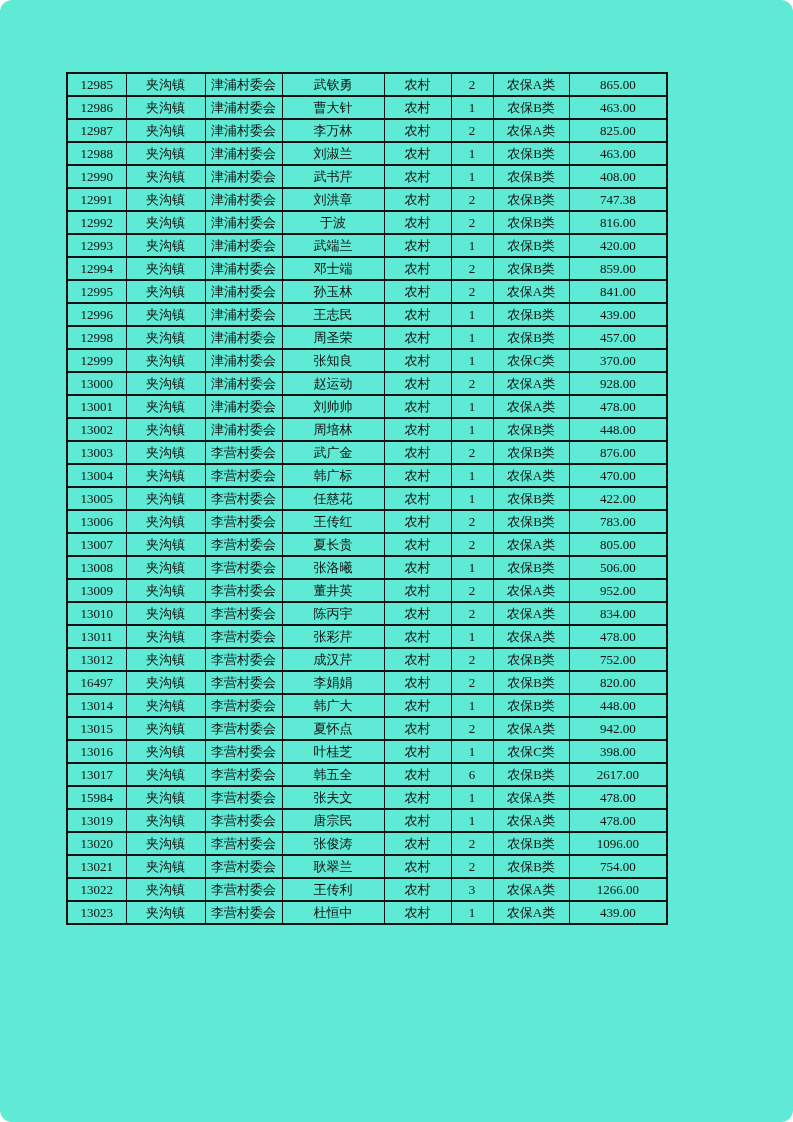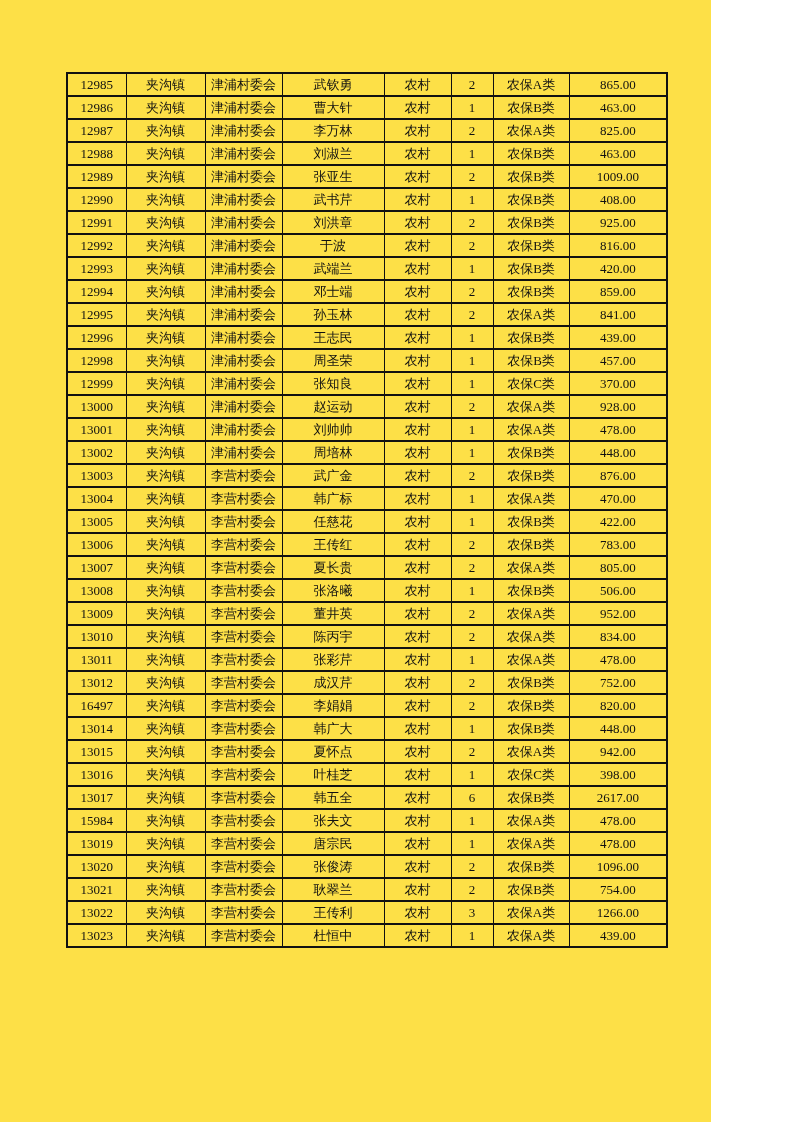--- a/index.html
+++ b/index.html
@@ -2,24 +2,25 @@
 <html><head>
 <meta charset="utf-8">
 <style>
   html, body {
     margin: 0;
     padding: 0;
     background: #ffffff;
   }
   .page {
     position: relative;
-    width: 711px;
+    width: 793px;
     height: 1122px;
-    background: #fde047;
+    background: #5eead4;
     overflow: hidden;
+    border-radius: 12px;
   }
   table.roster {
     position: absolute;
     left: 66px;
     top: 72px;
     width: 600px;
     table-layout: fixed;
     border-collapse: collapse;
     border: 2px solid #111111;
     font-family: "Liberation Serif", "DejaVu Serif", serif;
@@ -97,48 +98,38 @@
           <td>12988</td>
           <td>夹沟镇</td>
           <td>津浦村委会</td>
           <td>刘淑兰</td>
           <td>农村</td>
           <td>1</td>
           <td>农保B类</td>
           <td>463.00</td>
         </tr>
         <tr>
-          <td>12989</td>
-          <td>夹沟镇</td>
-          <td>津浦村委会</td>
-          <td>张亚生</td>
-          <td>农村</td>
-          <td>2</td>
-          <td>农保B类</td>
-          <td>1009.00</td>
-        </tr>
-        <tr>
           <td>12990</td>
           <td>夹沟镇</td>
           <td>津浦村委会</td>
           <td>武书芹</td>
           <td>农村</td>
           <td>1</td>
           <td>农保B类</td>
           <td>408.00</td>
         </tr>
         <tr>
           <td>12991</td>
           <td>夹沟镇</td>
           <td>津浦村委会</td>
           <td>刘洪章</td>
           <td>农村</td>
           <td>2</td>
           <td>农保B类</td>
-          <td>925.00</td>
+          <td>747.38</td>
         </tr>
         <tr>
           <td>12992</td>
           <td>夹沟镇</td>
           <td>津浦村委会</td>
           <td>于波</td>
           <td>农村</td>
           <td>2</td>
           <td>农保B类</td>
           <td>816.00</td>

